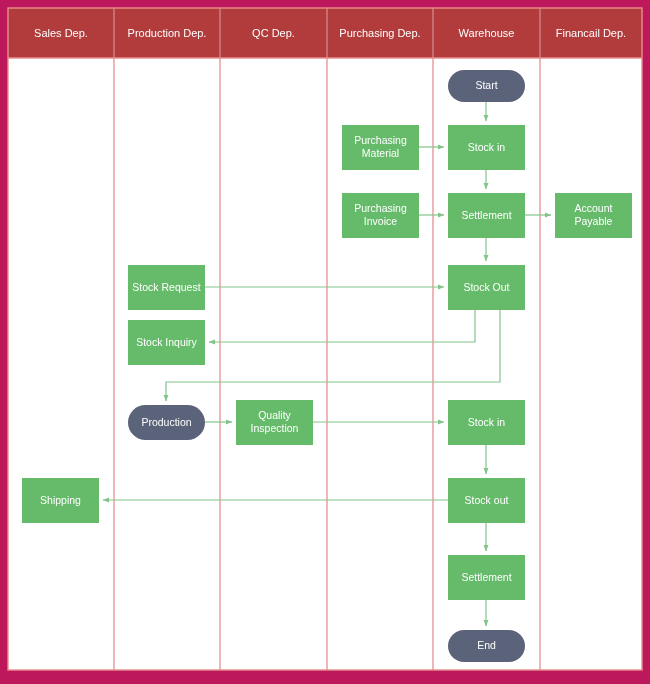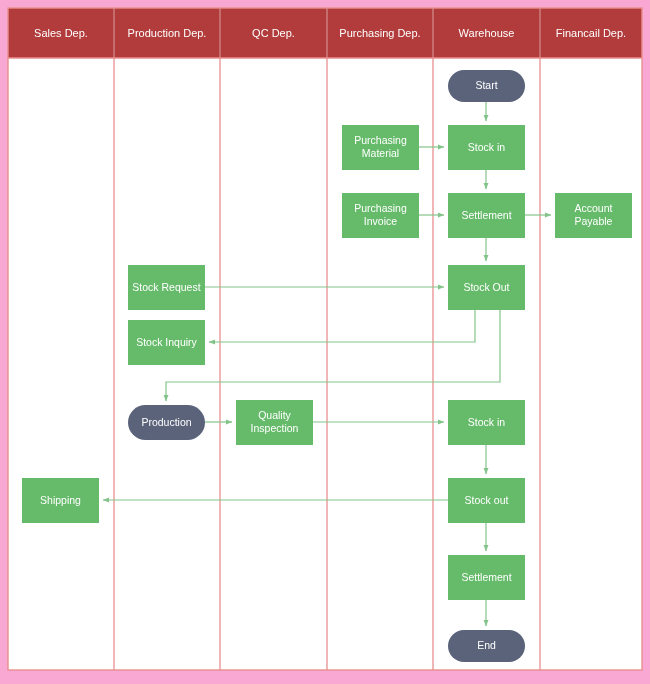--- a/index.html
+++ b/index.html
@@ -9,21 +9,21 @@
     background: #ffffff;
   }
   body {
     font-family: "Liberation Sans", sans-serif;
   }
   #page {
     position: relative;
     width: 650px;
     height: 684px;
     overflow: hidden;
-    background: #f9a8d4;
+    background: #be185d;
   }
   svg#diagram {
     position: absolute;
     left: 0;
     top: 0;
     width: 650px;
     height: 684px;
     display: block;
   }
   .lane-header-text {

